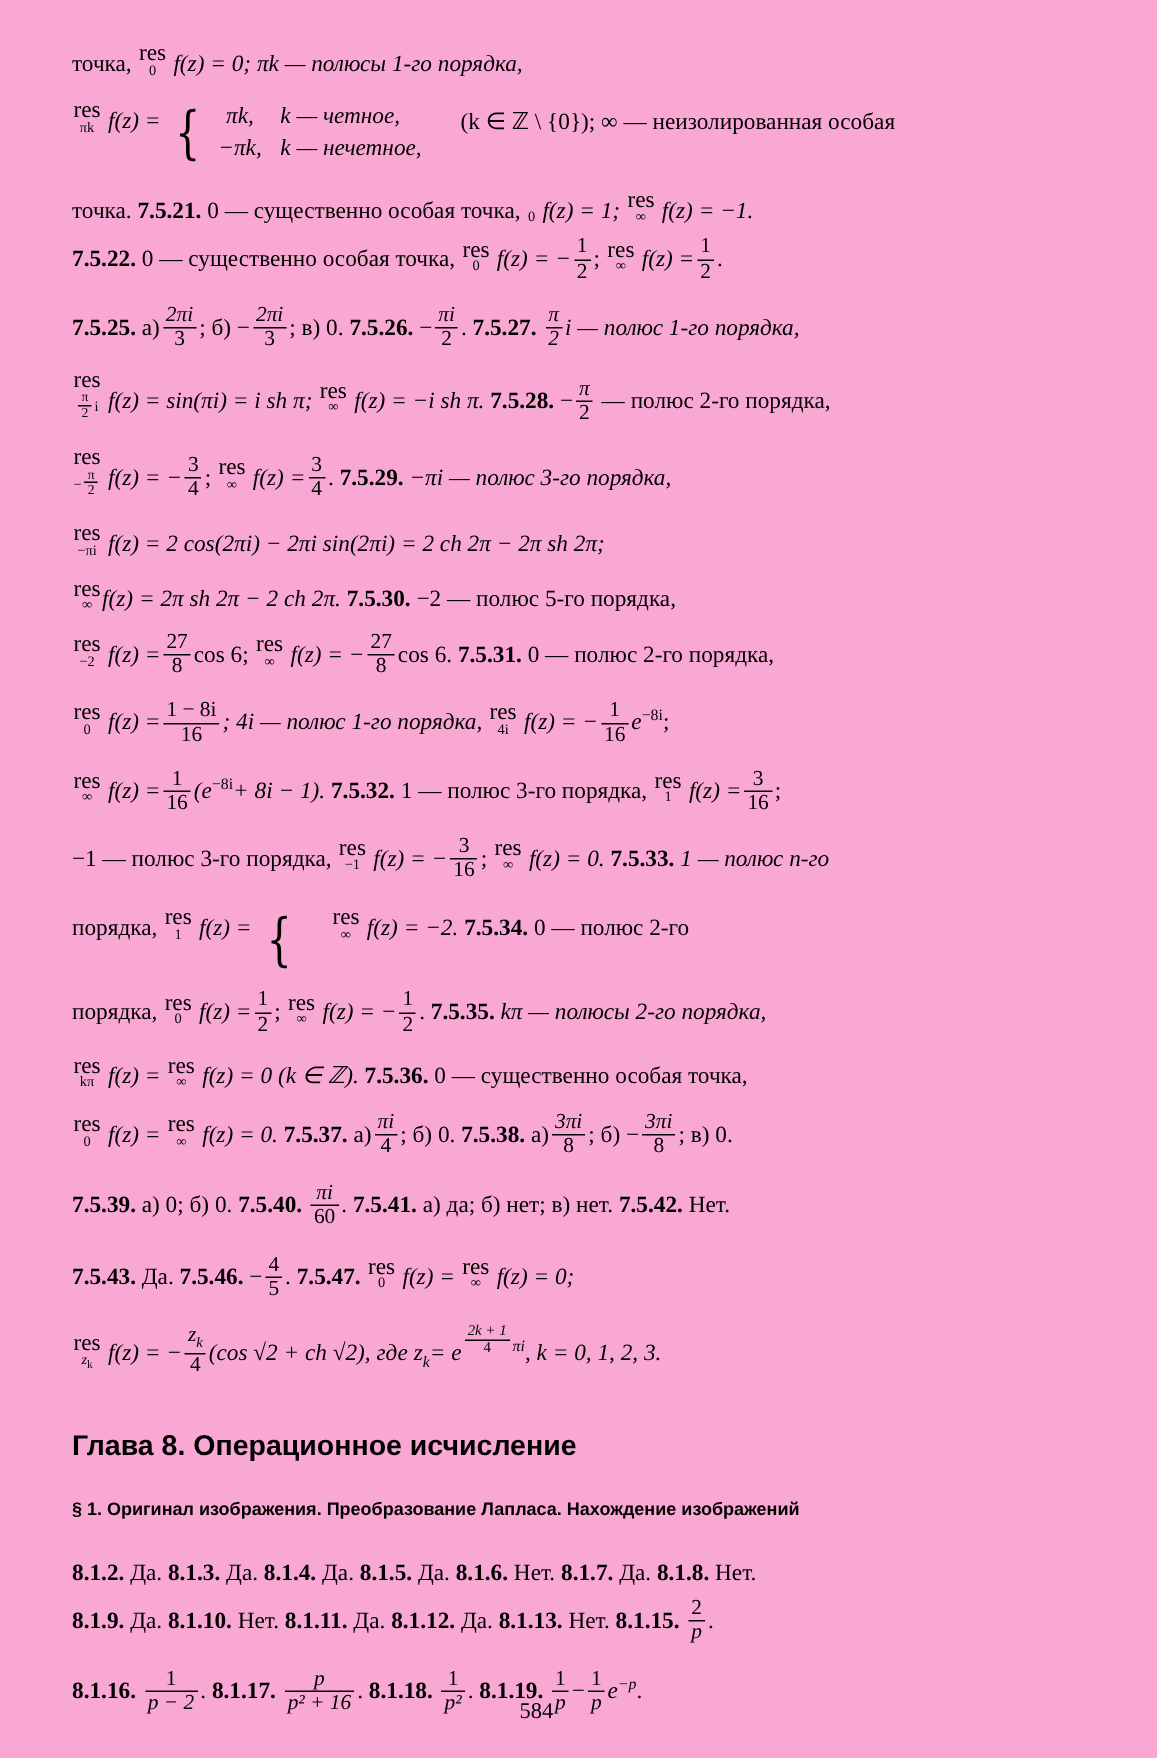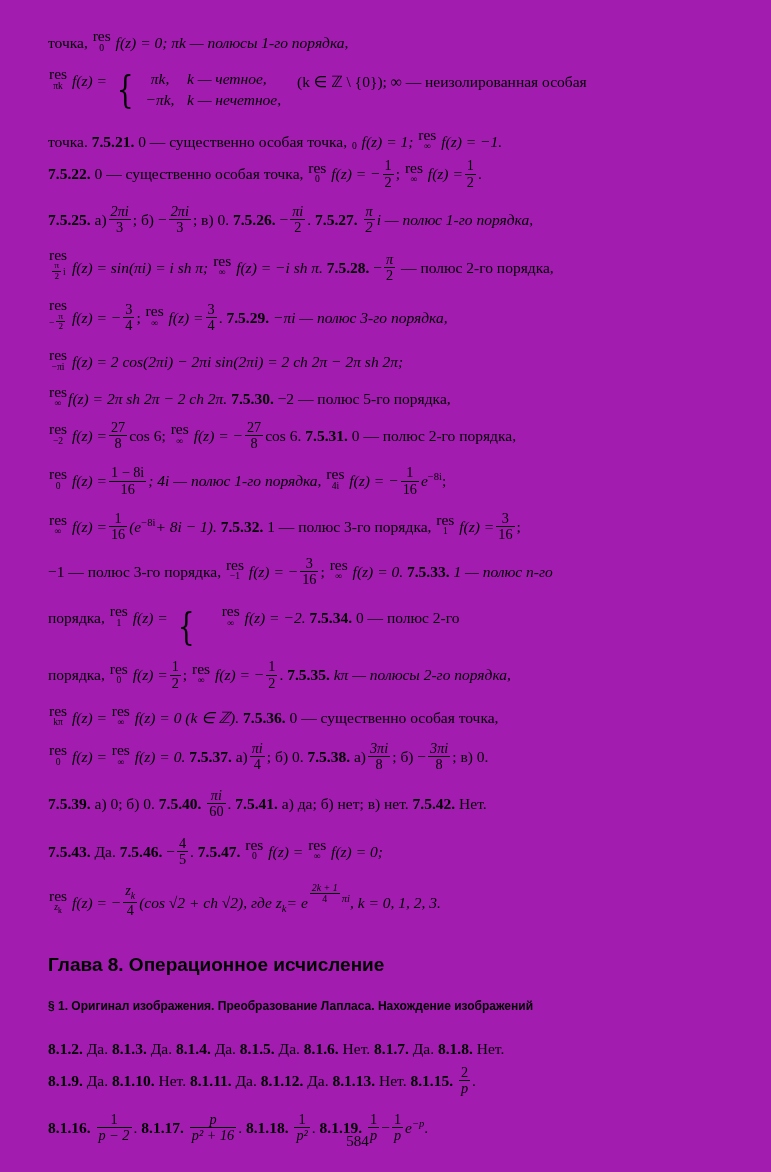--- a/index.html
+++ b/index.html
@@ -4,21 +4,21 @@
 <style>
   html, body {
     margin: 0;
     padding: 0;
     background: #ffffff;
   }
   .page {
     position: relative;
     width: 771px;
     height: 1172px;
-    background: #a21caf;
+    background: #f9a8d4;
     font-family: "Liberation Serif", serif;
     color: #000000;
     overflow: hidden;
   }
   .content {
     position: absolute;
     left: 48px;
     top: 28px;
     width: 682px;
   }
@@ -130,21 +130,21 @@
           <span class="row">
             <span class="c1 it">πk,</span>
             <span class="it">k — четное,</span>
           </span>
           <span class="row">
             <span class="c1 it">−πk,</span>
             <span class="it">k — нечетное,</span>
           </span>
         </span>
       </span>
-      <span style="margin-left:10px;">(k ∈ ℤ \ {0}); ∞ — неизолированная особая</span>
+      <span style="margin-left:20px;">(k ∈ ℤ \ {0}); ∞ — неизолированная особая</span>
     </div>
 
     <div class="line">
       <span>точка.</span>
       <span class="b">7.5.21.</span>
       <span>0 — существенно особая точка,</span>
       <span class="op">
         <span class="top"></span>
         <span class="sub">0</span>
       </span>

